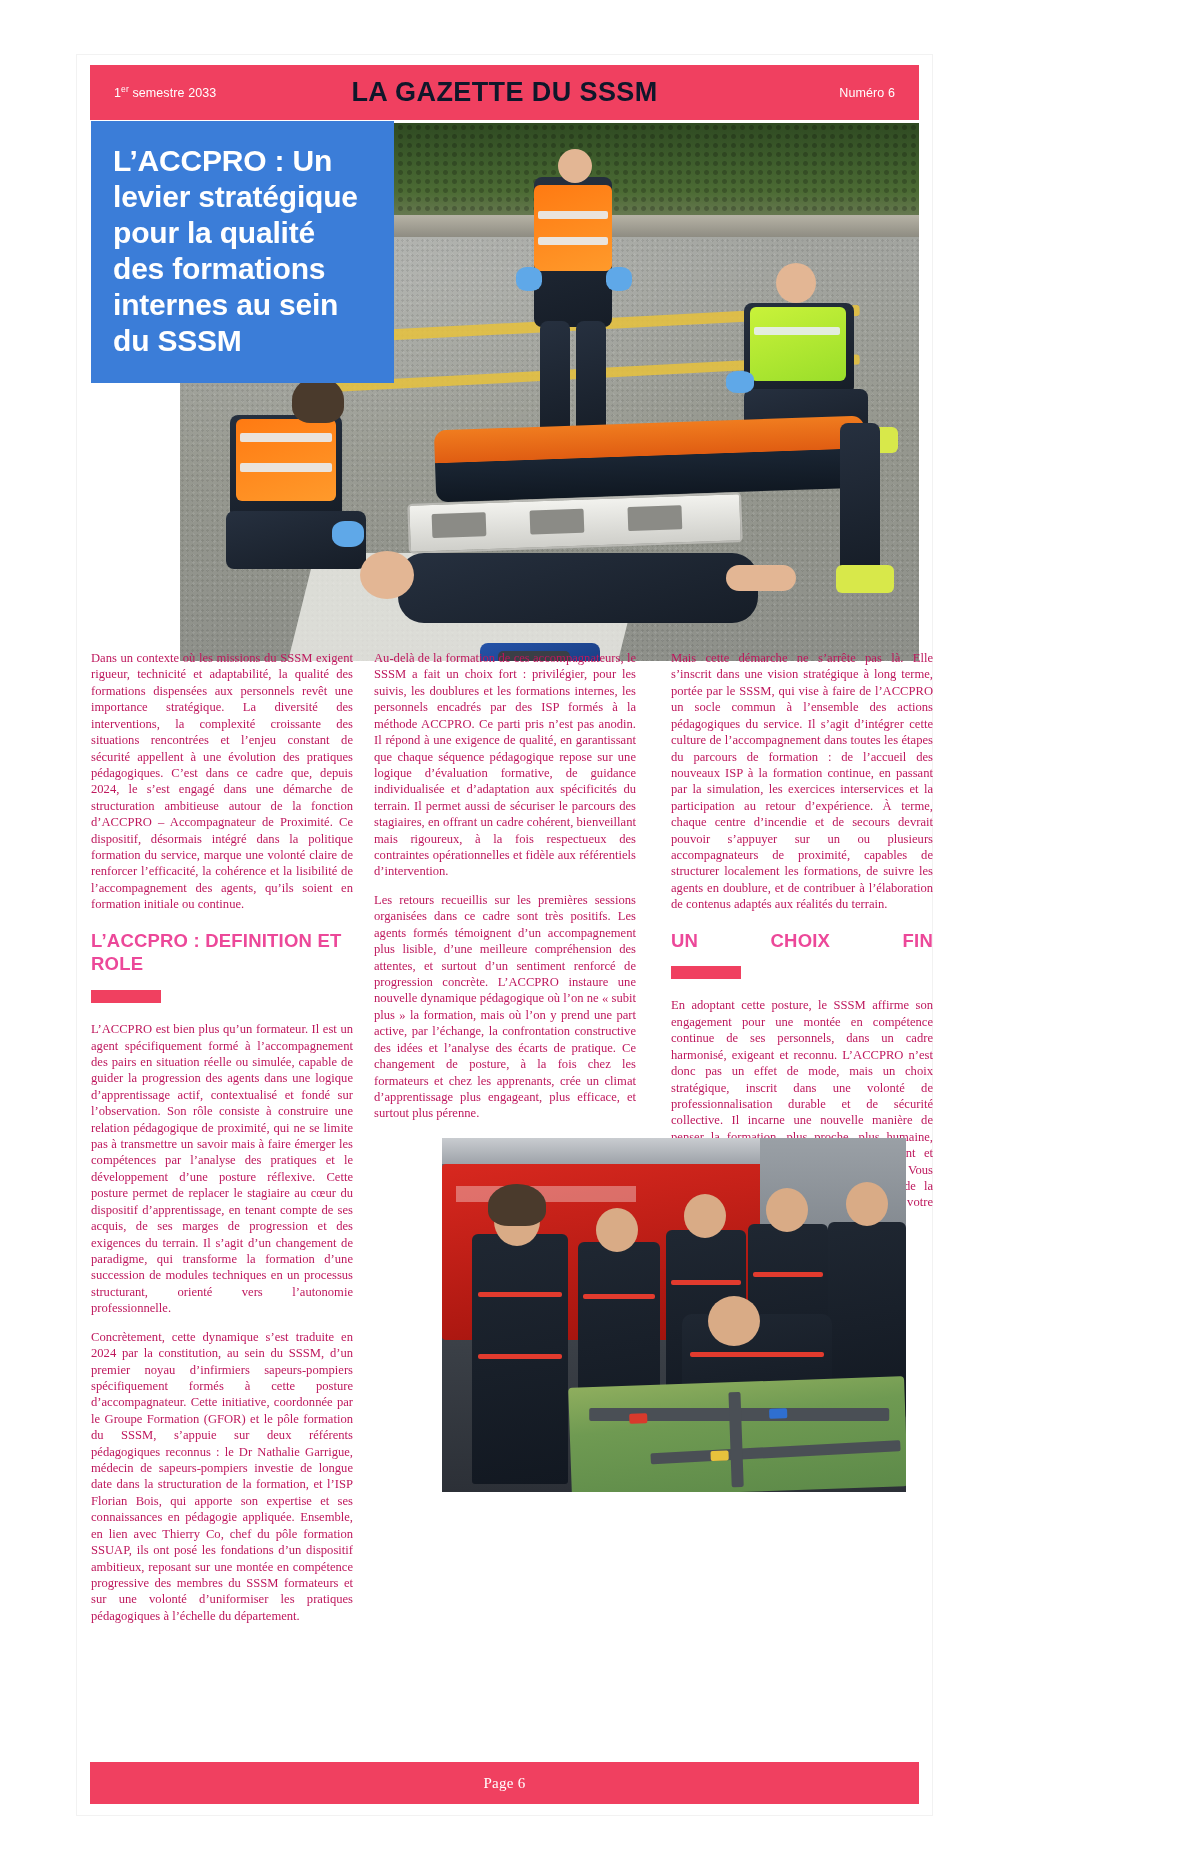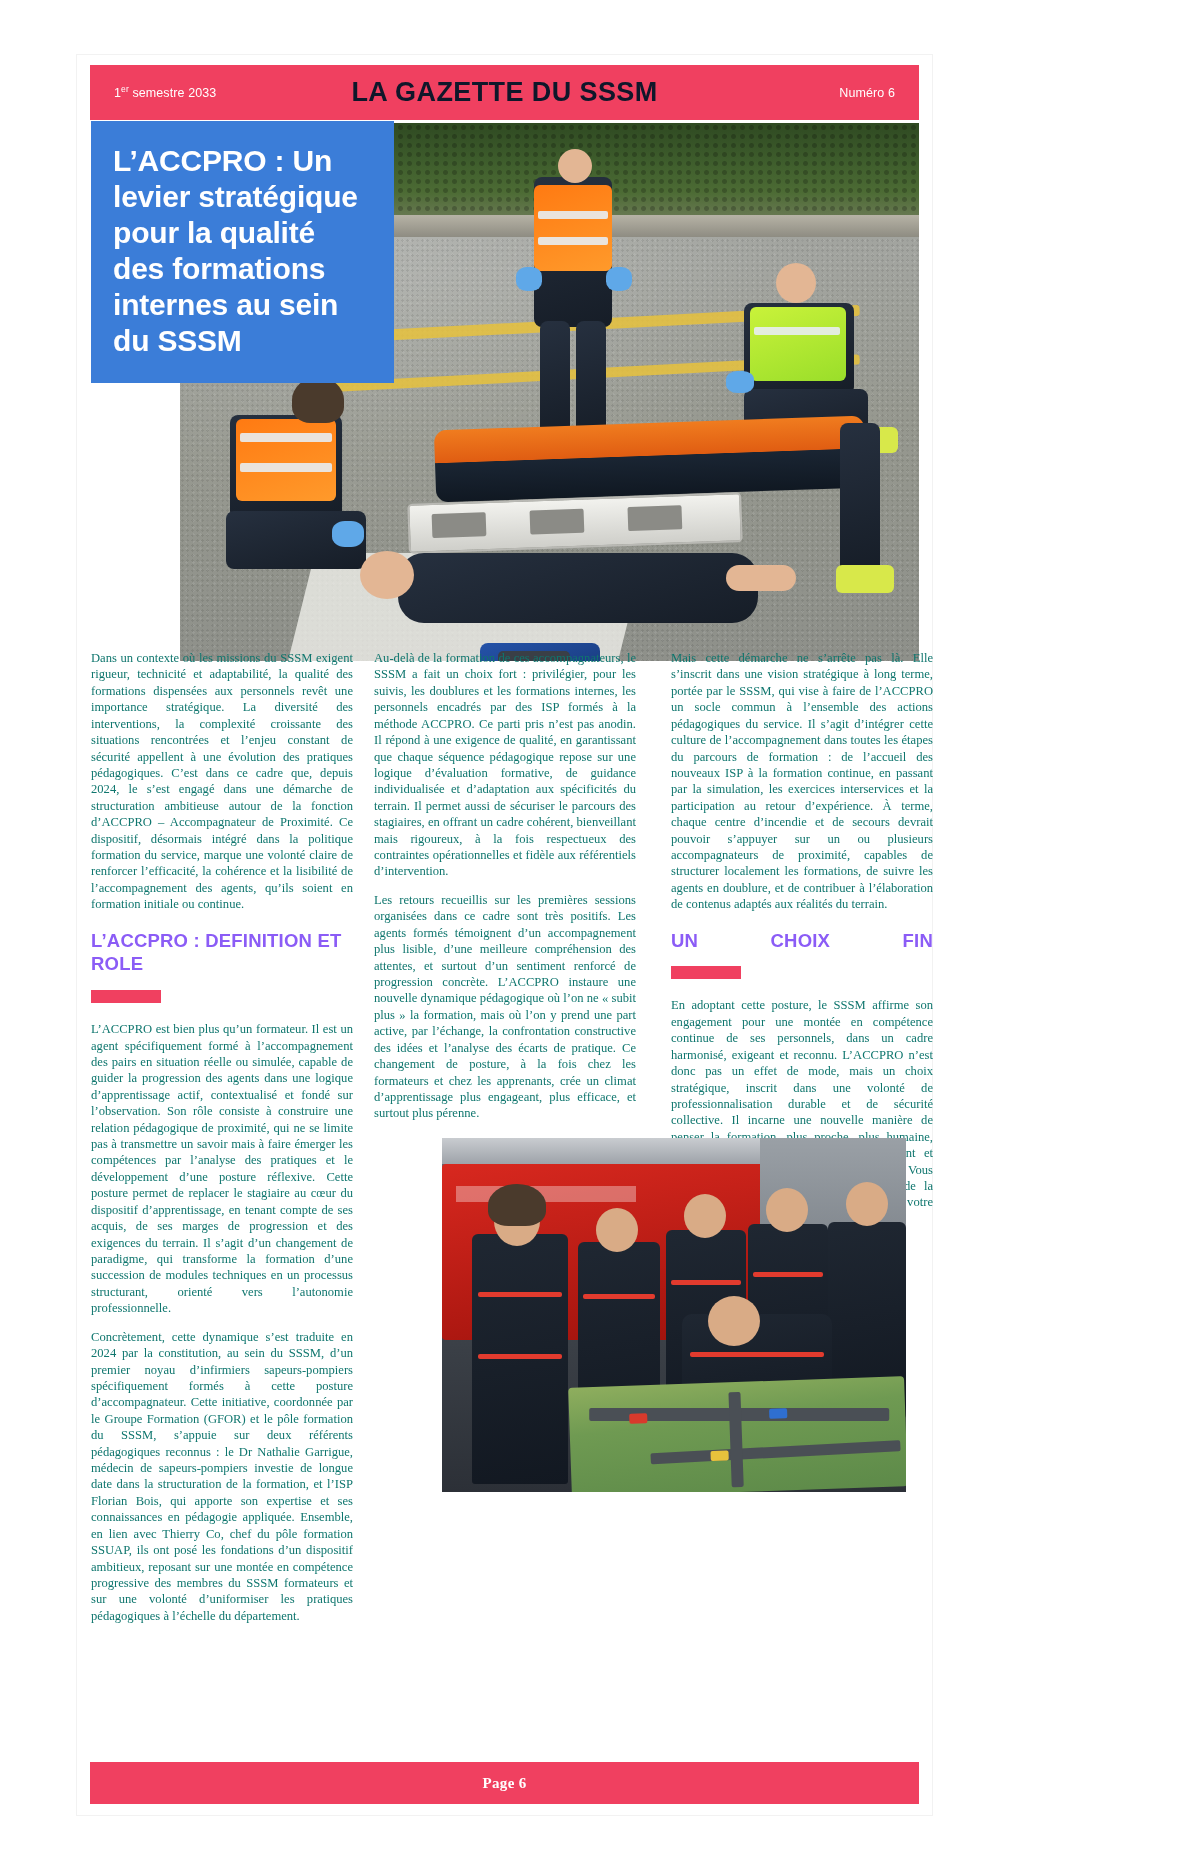--- a/index.html
+++ b/index.html
@@ -254,30 +254,30 @@
   .col3 { left: 580px; }
 
   p.body {
     margin: 0 0 12px 0;
     font-family: "Liberation Serif", serif;
     font-size: 12.6px;
     line-height: 1.305;
     text-align: justify;
     text-justify: inter-word;
     hyphens: auto;
-    color: #0f766e;
+    color: #be185d;
   }
 
   h2.section {
     margin: 16px 0 0 0;
     font-family: "Liberation Sans", sans-serif;
     font-weight: bold;
     font-size: 18.5px;
     line-height: 1.28;
-    color: #8b5cf6;
+    color: #ec4899;
     letter-spacing: .2px;
     text-align: justify;
     text-align-last: justify;
   }
   h2.section.left-head { text-align: left; text-align-last: left; }
   .rule {
     width: 70px;
     height: 13px;
     background: #f04060;
     margin: 14px 0 18px 0;
@@ -367,21 +367,20 @@
   .footer {
     position: absolute;
     left: 13px;
     bottom: 11px;
     width: 829px;
     height: 42px;
     background: #f04060;
     display: flex;
     align-items: center;
     justify-content: center;
-    font-weight: bold;
   }
   .footer span {
     color: #ffffff;
     font-family: "Liberation Serif", serif;
     font-size: 15px;
     letter-spacing: .3px;
   }
 </style>
 </head>
 <body>

